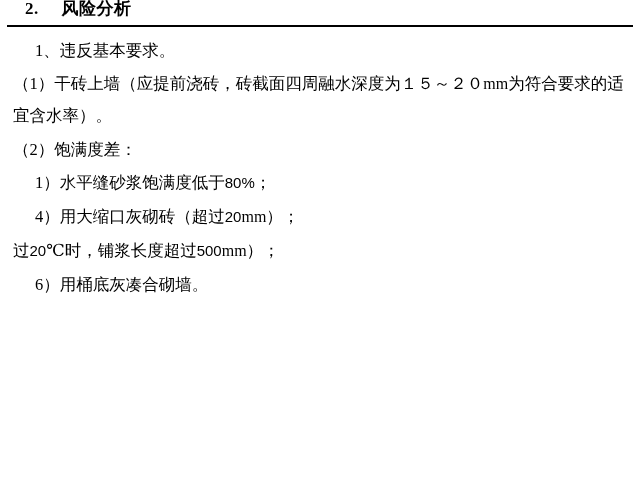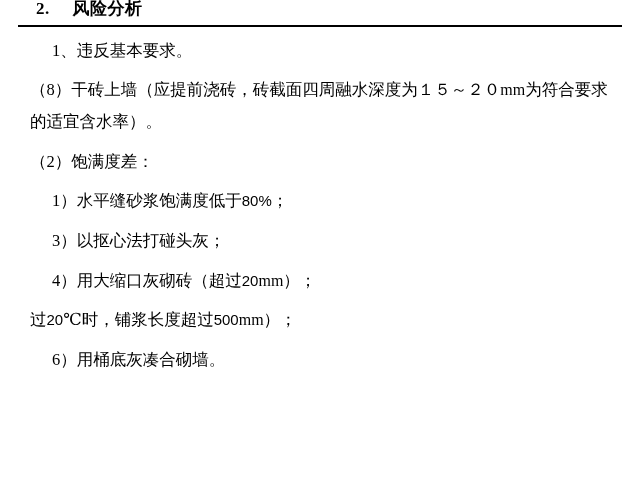--- a/index.html
+++ b/index.html
@@ -12,21 +12,21 @@
     background: #ffffff;
     font-family: "Liberation Serif", "DejaVu Serif", serif;
     color: #000000;
     overflow: hidden;
   }
   .page {
     position: relative;
     width: 640px;
     height: 480px;
     box-sizing: border-box;
-    padding: 0 18px;
+    padding: 0 7px;
   }
   .heading {
     position: relative;
     margin: 0;
     padding: 0 0 6px 0;
     font-size: 17px;
     font-weight: bold;
     letter-spacing: 0.5px;
     line-height: 1.1;
   }
@@ -37,21 +37,21 @@
   }
   .heading-rule {
     border: 0;
     border-top: 2px solid #000;
     margin: 0 0 8px 0;
     width: 100%;
   }
   .para {
     font-size: 16.5px;
     line-height: 1.92;
-    margin: 8px;
+    margin: 2px;
     text-indent: 0;
     white-space: normal;
   }
   .indent1 {
     padding-left: 26px;
   }
   .indent0 {
     padding-left: 4px;
   }
   .sm {
@@ -69,22 +69,21 @@
 <div class="page">
 
   <h1 class="heading">
     <span class="num">2.</span>
     <span>风险分析</span>
   </h1>
   <hr class="heading-rule">
 
   <div id="body-text">
       <div class="para indent1"><span>1、违反基本要求。</span></div>
-      <div class="para indent0"><span>（8）干砖上墙（应提前浇砖，砖截面四周融水深度为１５～２０</span><span class="sm">mm</span><span>为符合要求的适宜含水率）。</span></div>
+      <div class="para indent0"><span>（1）干砖上墙（应提前浇砖，砖截面四周融水深度为１５～２０</span><span class="sm">mm</span><span>为符合要求的适宜含水率）。</span></div>
       <div class="para indent0"><span>（2）饱满度差：</span></div>
       <div class="para indent1"><span>1）水平缝砂浆饱满度低于</span><span class="num-lat">80%</span><span>；</span></div>
-      <div class="para indent1"><span>3）以抠心法打碰头灰；</span></div>
       <div class="para indent1"><span>4）用大缩口灰砌砖（超过</span><span class="num-lat">20</span><span class="sm">mm</span><span>）；</span></div>
       <div class="para indent0"><span>过</span><span class="num-lat">20</span><span>℃时，铺浆长度超过</span><span class="num-lat">500</span><span class="sm">mm</span><span>）；</span></div>
       <div class="para indent1"><span>6）用桶底灰凑合砌墙。</span></div>
     </div>
 
 </div>
 
 </body></html>

